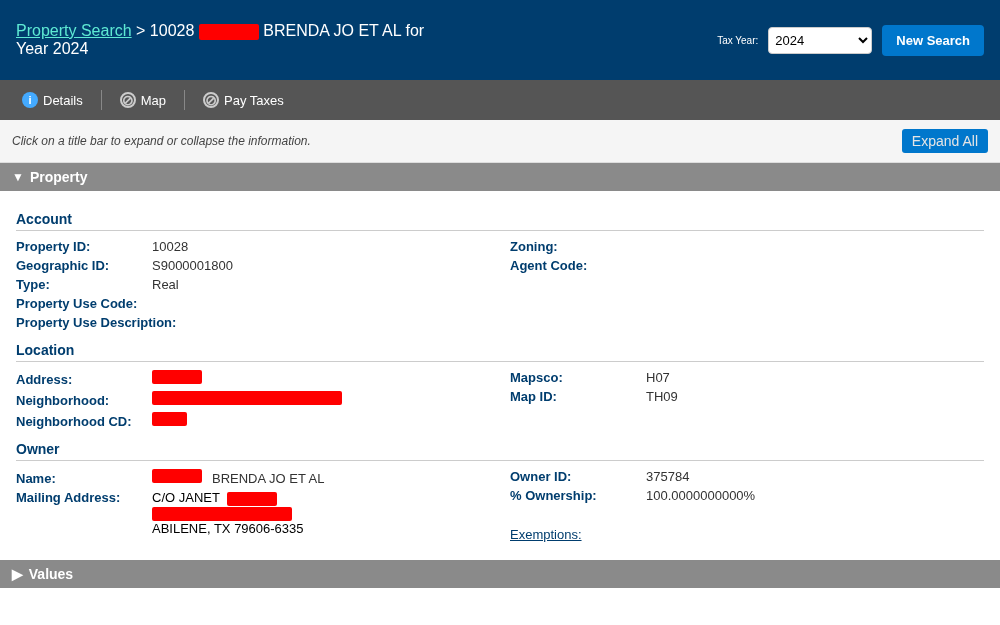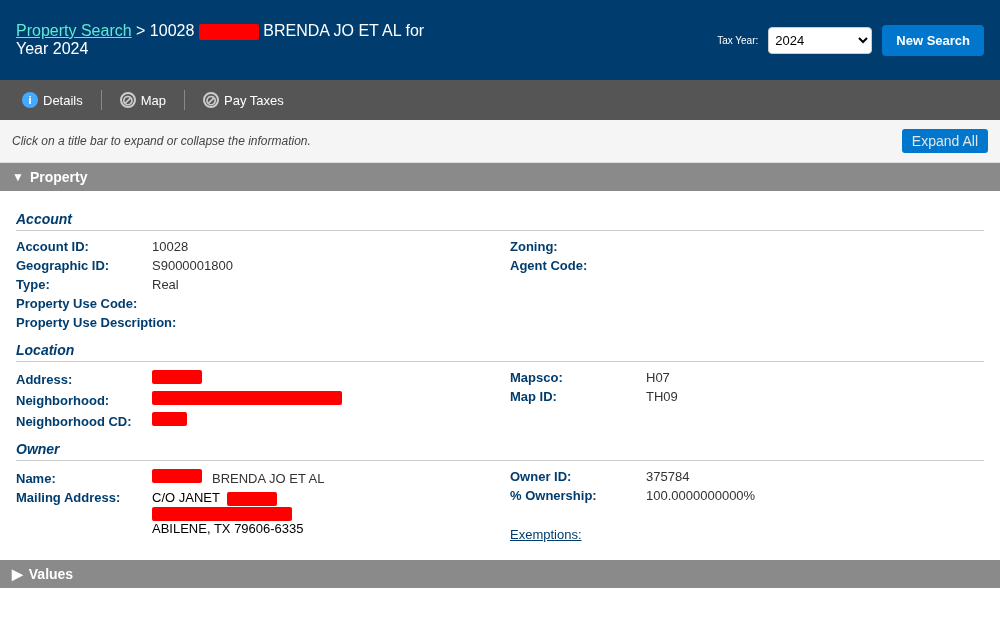--- a/index.html
+++ b/index.html
@@ -140,21 +140,20 @@
     }
 
     
     .sub-section-title {
       font-size: 14px;
       font-weight: bold;
       color: #003d6e;
       margin: 10px 0 6px;
       border-bottom: 1px solid #ccc;
       padding-bottom: 3px;
-      font-style: italic;
     }
 
     
     .data-grid {
       display: grid;
       grid-template-columns: 1fr 1fr;
       gap: 4px 20px;
     }
     .data-row {
       display: flex;
@@ -252,21 +251,21 @@
   </div>
 
   <div class="section-content">
 
     <div class="sub-section-title">Account</div>
 
     <div class="data-grid">
 
       <div>
         <div class="data-row">
-          <span class="data-label">Account ID:</span>
+          <span class="data-label">Property ID:</span>
           <span class="data-value">10028</span>
         </div>
         <div class="data-row">
           <span class="data-label">Geographic ID:</span>
           <span class="data-value">S9000001800</span>
         </div>
         <div class="data-row">
           <span class="data-label">Type:</span>
           <span class="data-value">Real</span>
         </div>

